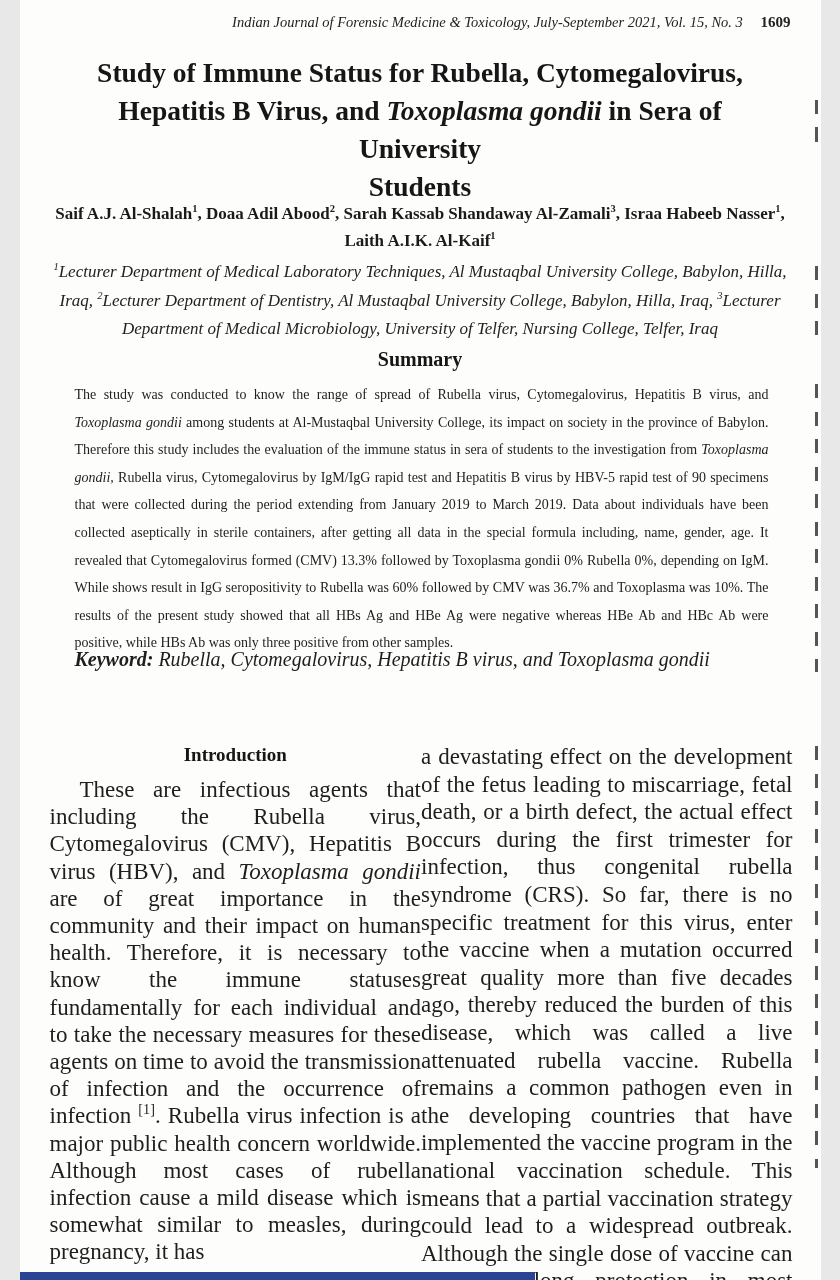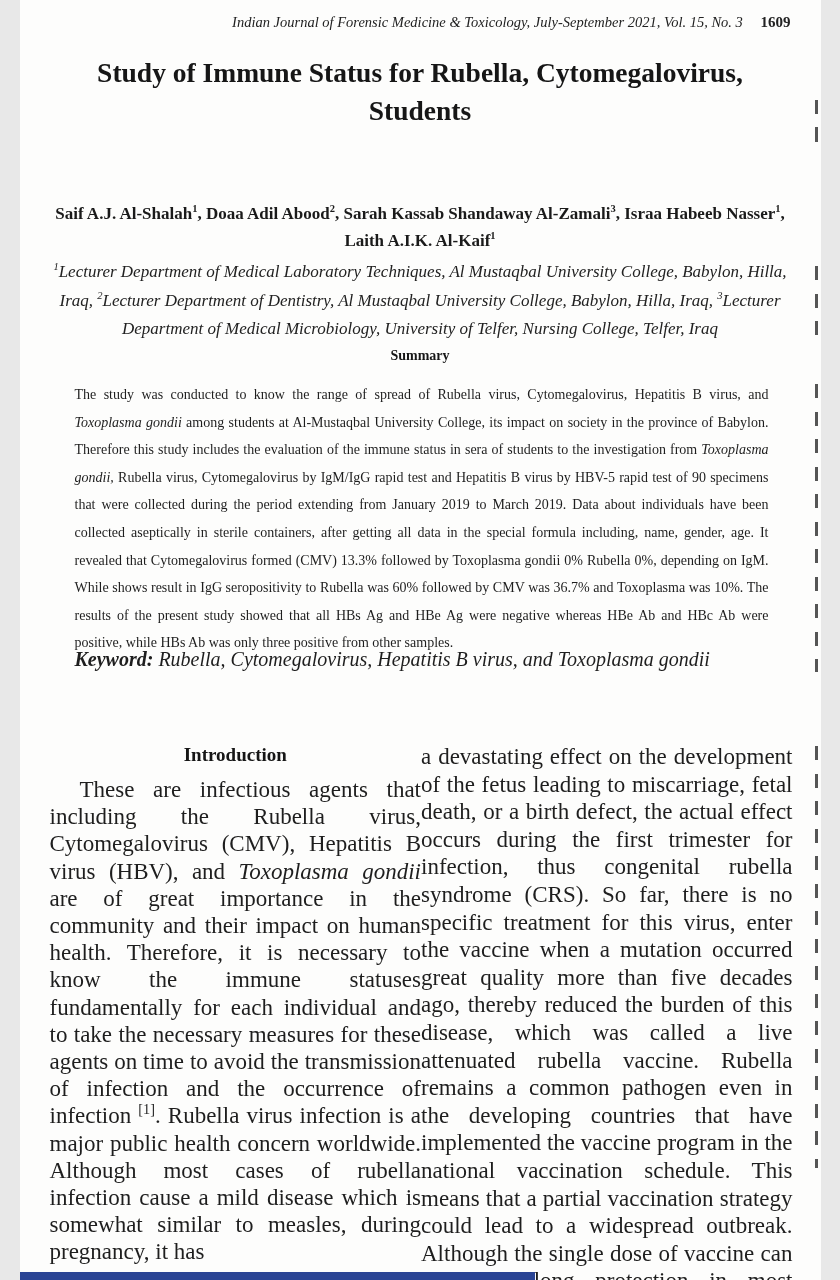--- a/index.html
+++ b/index.html
@@ -33,21 +33,21 @@
   }
   sup{font-size:0.62em;line-height:0;vertical-align:super;}
   
   .affiliations{
     position:absolute;top:258px;left:28px;right:28px;
     text-align:center;font-style:italic;font-size:17px;line-height:28.5px;color:#222;
   }
   
   .summary-heading{
     position:absolute;top:348px;left:0;right:0;
-    text-align:center;font-weight:bold;font-size:14px;color:#161616;
+    text-align:center;font-weight:bold;font-size:20px;color:#161616;
   }
   .summary-paragraph{
     position:absolute;top:381px;left:55px;right:52px;
     text-align:justify;font-size:14px;line-height:27.6px;color:#1e1e1e;
   }
   .summary-paragraph .it{font-style:italic;}
   .keyword-line{
     position:absolute;top:648px;left:55px;right:52px;
     font-size:20px;font-style:italic;color:#1e1e1e;
   }
@@ -93,20 +93,21 @@
 
 <div class="page">
 
   <div class="running-head">
     <span class="cite">Indian Journal of Forensic Medicine &amp; Toxicology, July-September 2021, Vol. 15, No. 3</span>
     <span class="pg">1609</span>
   </div>
 
   <div class="paper-title">
     <div>Study of Immune Status for Rubella, Cytomegalovirus,</div>
+    <div><span>Hepatitis B Virus, and </span><span class="it">Toxoplasma gondii</span><span> in Sera of University</span></div>
     <div>Students</div>
   </div>
 
   <div class="authors">
     <span><span>Saif A.J. Al-Shalah</span><sup>1</sup><span>, </span></span><span><span>Doaa Adil Abood</span><sup>2</sup><span>, </span></span><span><span>Sarah Kassab Shandaway Al-Zamali</span><sup>3</sup><span>, </span></span><span><span>Israa Habeeb Nasser</span><sup>1</sup><span>,</span></span>
     <br>
     <span><span>Laith A.I.K. Al-Kaif</span><sup>1</sup></span>
   </div>
 
   <div class="affiliations">

